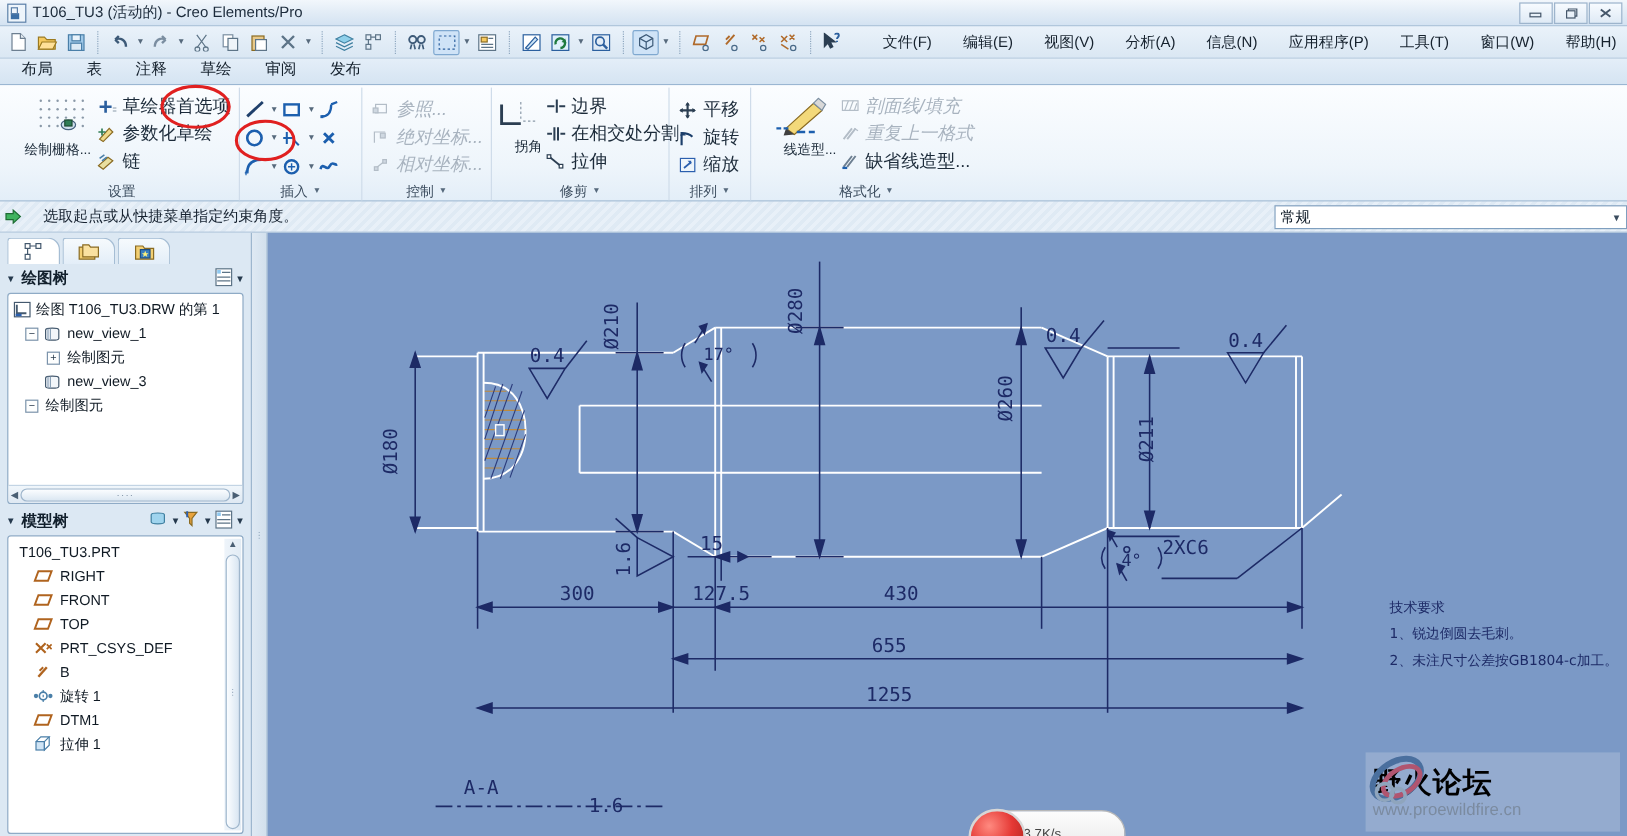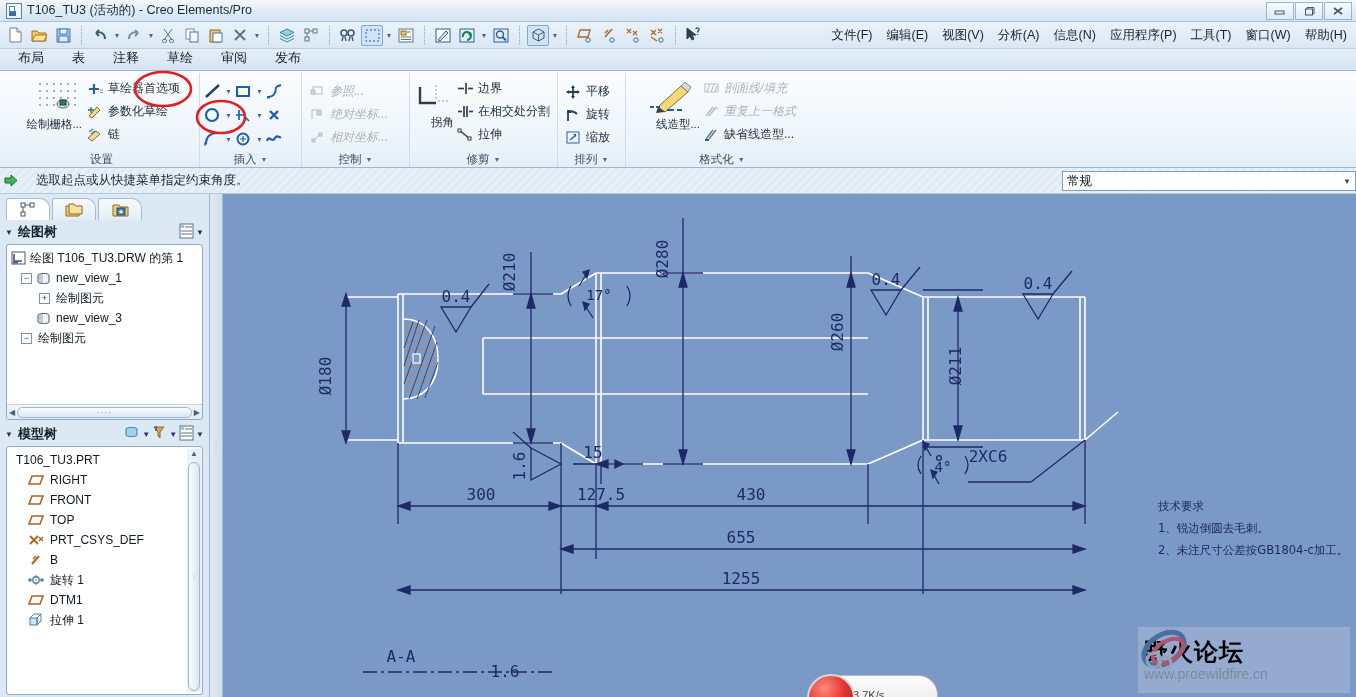--- a/index.html
+++ b/index.html
@@ -62,21 +62,21 @@
   .tbi svg { display: block; }
   .tbi.sel {
     background: #cfe3f7; border: 1px solid #7fa8d0; border-radius: 2px;
   }
   .tb-caret {
     width: 10px; height: 21px; display: flex; align-items: center; justify-content: center;
     font-size: 7px; color: #56697c;
   }
   .menubar { margin-left: auto; display: flex; align-items: center; padding-right: 2px; }
   .menu-item {
-    padding: 3px 7px; font-size: 12.5px; color: #16222e; white-space: nowrap;
+    padding: 3px 7px; font-size: 12.5px; color: #16222e; white-space: nowrap; margin-left: 12px;
   }
   
   .tabrow {
     height: 22px;
     background: linear-gradient(to bottom, #e4eef8, #d5e4f2);
     border-bottom: 1px solid #9ab6d2;
     display: flex; align-items: flex-end; padding-left: 4px;
     position: relative;
   }
   .tab {
@@ -104,21 +104,21 @@
     display: flex; align-items: center; justify-content: center; gap: 4px;
   }
   .rgroup-title .dd { font-size: 7px; color: #56697c; }
   .big-btn {
     width: 74px; display: flex; flex-direction: column; align-items: flex-end;
     padding-top: 4px;
   }
   .big-btn .lbl { font-size: 11.5px; color: #1c2b3a; margin-top: 2px; text-align: center; }
   .sm-row {
     display: flex; align-items: center; gap: 4px; height: 23px; padding: 0 3px;
-    font-size: 12px; color: #1c2b3a; white-space: nowrap;
+    font-size: 15px; color: #1c2b3a; white-space: nowrap;
   }
   .sm-row.disabled { color: #a8b3bf; font-style: italic; }
   .icobox { width: 17px; height: 17px; display: flex; align-items: center; justify-content: center; flex: none; }
   .caret-sm { font-size: 7px; color: #56697c; padding: 0 2px; }
   .grid-cell { display: flex; align-items: center; gap: 2px; }
   
   .msgbar {
     height: 26px;
     background: repeating-linear-gradient(135deg, #e8f0f8 0 3px, #dfeaf4 3px 6px);
     border-bottom: 1px solid #b5c9dc;

